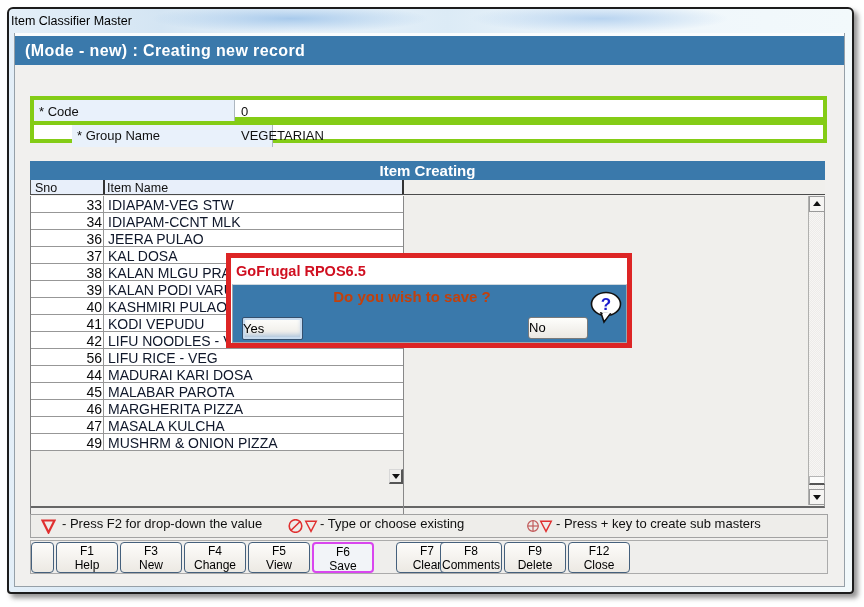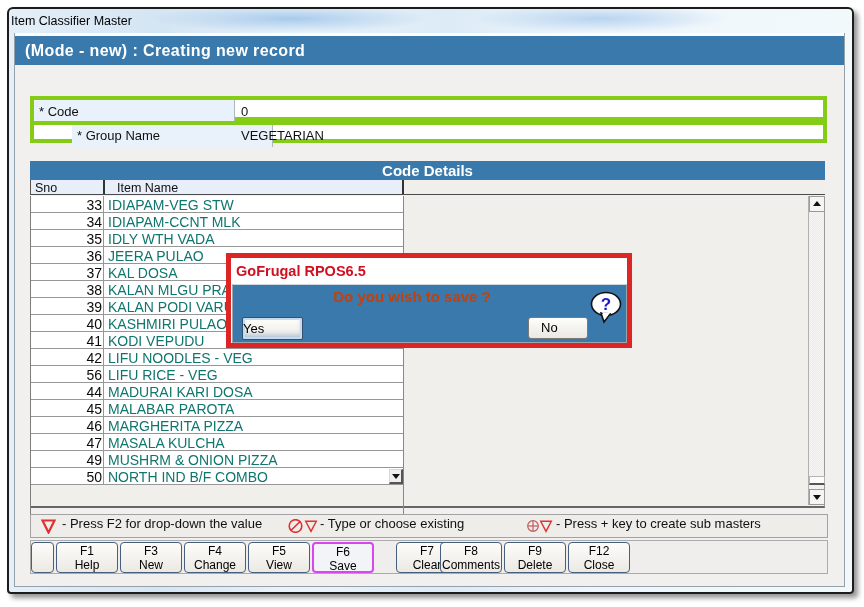--- a/index.html
+++ b/index.html
@@ -28,21 +28,21 @@
               font-weight:bold; font-size:15px; line-height:19px; text-align:center; }
   #colhead { left:30px; top:180px; width:795px; height:15px; border-bottom:2px solid #4b4b4b; }
   .ch { position:absolute; top:0; height:14px; font-size:12.5px; line-height:16px; color:#101010; }
   #gridbody { left:30px; top:196px; width:795px; height:312px; background:#f0efec;
               border-left:1px solid #888; border-right:1px solid #999; border-bottom:2px solid #666; }
   #rows { left:30px; top:196px; width:374px; height:330px; border-right:1px solid #888; border-left:1px solid #7d7d7d; }
   .row { position:relative; width:100%; height:17px; background:#fff; border-bottom:1px solid #979797; }
   .sno { position:absolute; left:0; top:0; width:73px; height:16px; border-right:1px solid #979797; }
   .snotext { position:absolute; right:1px; top:2px; font-size:14px; line-height:14px; color:#0a0a0a; }
   .inm { position:absolute; left:77px; top:2px; right:0; height:14px;
-         font-size:14px; line-height:14px; color:#0f766e; white-space:nowrap; overflow:hidden; }
+         font-size:14px; line-height:14px; color:#0f172a; white-space:nowrap; overflow:hidden; }
 
   
   .sbtn { position:absolute; width:16px; height:16px; background:#f6f5f3; border:1px solid #9a9a9a; }
   .tri-up { width:0; height:0; border-left:4px solid transparent; border-right:4px solid transparent;
             border-bottom:5px solid #111; position:absolute; left:3px; top:4px; }
   .tri-dn { width:0; height:0; border-left:4px solid transparent; border-right:4px solid transparent;
             border-top:5px solid #111; position:absolute; left:3px; top:5px; }
 
   
   #legend { left:30px; top:514px; width:798px; height:24px; background:#eeedea; border:1px solid #a2a2a2; }
@@ -76,50 +76,44 @@
 
   <div class="abs frow" style="left:30px; top:96px; width:797px; height:25px;">
     <div class="flabel" style="position:absolute; left:0; top:0; width:201px; height:23px; line-height:23px;">* Code</div>
     <div class="fval" style="position:absolute; left:207px; top:0; height:23px; line-height:23px;">0</div>
   </div>
   <div class="abs frow" style="left:30px; top:121px; width:797px; height:22px;">
     <div class="flabel" style="position:absolute; left:0; top:0; width:201px; height:22px; line-height:22px;margin-left:38px;">* Group Name</div>
     <div class="fval" style="position:absolute; left:207px; top:0; height:22px; line-height:22px;">VEGETARIAN</div>
   </div>
 
-  <div id="gridhead" class="abs">Code Details</div>
+  <div id="gridhead" class="abs">Item Creating</div>
   <div id="colhead" class="abs">
     <div class="ch" style="left:0; width:73px; background:#e8effa; border-left:1px solid #555; padding-left:4px;">Sno</div>
     <div class="ch" style="left:73px; width:2px; background:#333;"></div>
-    <div class="ch" style="left:75px; width:297px; background:#e8effa; padding-left:12px;">Item Name</div>
+    <div class="ch" style="left:75px; width:297px; background:#e8effa; padding-left:2px;">Item Name</div>
     <div class="ch" style="left:372px; width:2px; background:#333;"></div>
     <div class="ch" style="left:374px; right:0; background:#f0efec;"></div>
   </div>
   <div id="gridbody" class="abs"></div>
   <div id="rows" class="abs">
     <div class="row">
         <div class="sno">
           <div class="snotext">33</div>
         </div>
         <div class="inm">IDIAPAM-VEG STW</div>
       </div>
     <div class="row">
         <div class="sno">
           <div class="snotext">34</div>
         </div>
         <div class="inm">IDIAPAM-CCNT MLK</div>
       </div>
     <div class="row">
         <div class="sno">
-          <div class="snotext">35</div>
-        </div>
-        <div class="inm">IDLY WTH VADA</div>
-      </div>
-    <div class="row">
-        <div class="sno">
           <div class="snotext">36</div>
         </div>
         <div class="inm">JEERA PULAO</div>
       </div>
     <div class="row">
         <div class="sno">
           <div class="snotext">37</div>
         </div>
         <div class="inm">KAL DOSA</div>
       </div>
@@ -181,26 +175,20 @@
         <div class="sno">
           <div class="snotext">47</div>
         </div>
         <div class="inm">MASALA KULCHA</div>
       </div>
     <div class="row">
         <div class="sno">
           <div class="snotext">49</div>
         </div>
         <div class="inm">MUSHRM &amp; ONION PIZZA</div>
-      </div>
-    <div class="row">
-        <div class="sno">
-          <div class="snotext">50</div>
-        </div>
-        <div class="inm">NORTH IND B/F COMBO</div>
       </div>
   </div>
 
   <div class="abs" style="left:808px; top:196px; width:17px; height:309px; border-left:1px solid #b0b0ae; border-right:1px solid #9a9a9a;
        background:repeating-conic-gradient(#f7f6f4 0 25%, #edebe9 0 50%) 0 0/2px 2px;"></div>
   <div class="sbtn" style="left:809px; top:196px;">
       <div class="tri-up"></div>
     </div>
   <div class="sbtn" style="left:809px; top:489px;">
       <div class="tri-dn"></div>
@@ -243,20 +231,20 @@
   <div class="fbtn" style="left:376px;margin-left:20px;">F7<br>Clear</div>
   <div class="fbtn" style="left:440px;">F8<br>Comments</div>
   <div class="fbtn" style="left:504px;">F9<br>Delete</div>
   <div class="fbtn" style="left:568px;">F12<br>Close</div>
 
   <div id="dlg" class="abs"></div>
   <div id="dlgtitle" class="abs">GoFrugal RPOS6.5</div>
   <div id="dlgblue" class="abs"></div>
   <div id="dlgmsg" class="abs">Do you wish to save ?</div>
   <div class="dbtn" style="left:242px; width:61px; height:23px; border:1px solid #35506e; border-radius:2px; box-shadow:inset 0 0 0 2px #c6daee, inset 0 -4px 5px #a8c2de; line-height:21px;">Yes</div>
-  <div class="dbtn" style="left:528px; border:1px solid #7a7a7a; border-radius:3px;padding-left:12px;">No</div>
+  <div class="dbtn" style="left:528px; border:1px solid #7a7a7a; border-radius:3px;">No</div>
   <svg class="abs" style="left:588px; top:291px;" width="38" height="36" viewBox="0 0 38 36">
     <ellipse cx="18" cy="13" rx="14.5" ry="11.5" fill="#fff" stroke="#111" stroke-width="1.6"></ellipse>
     <polygon points="13,22 22,23 16,31" fill="#fff" stroke="#111" stroke-width="1.6"></polygon>
     <polygon points="14,21 22,22 17,28" fill="#fff" stroke="none"></polygon>
     <text x="18" y="19" text-anchor="middle" font-size="17" font-weight="bold" fill="#1a1acc" font-family="Liberation Serif, serif">?</text>
   </svg>
 </div>
 
 </body></html>

